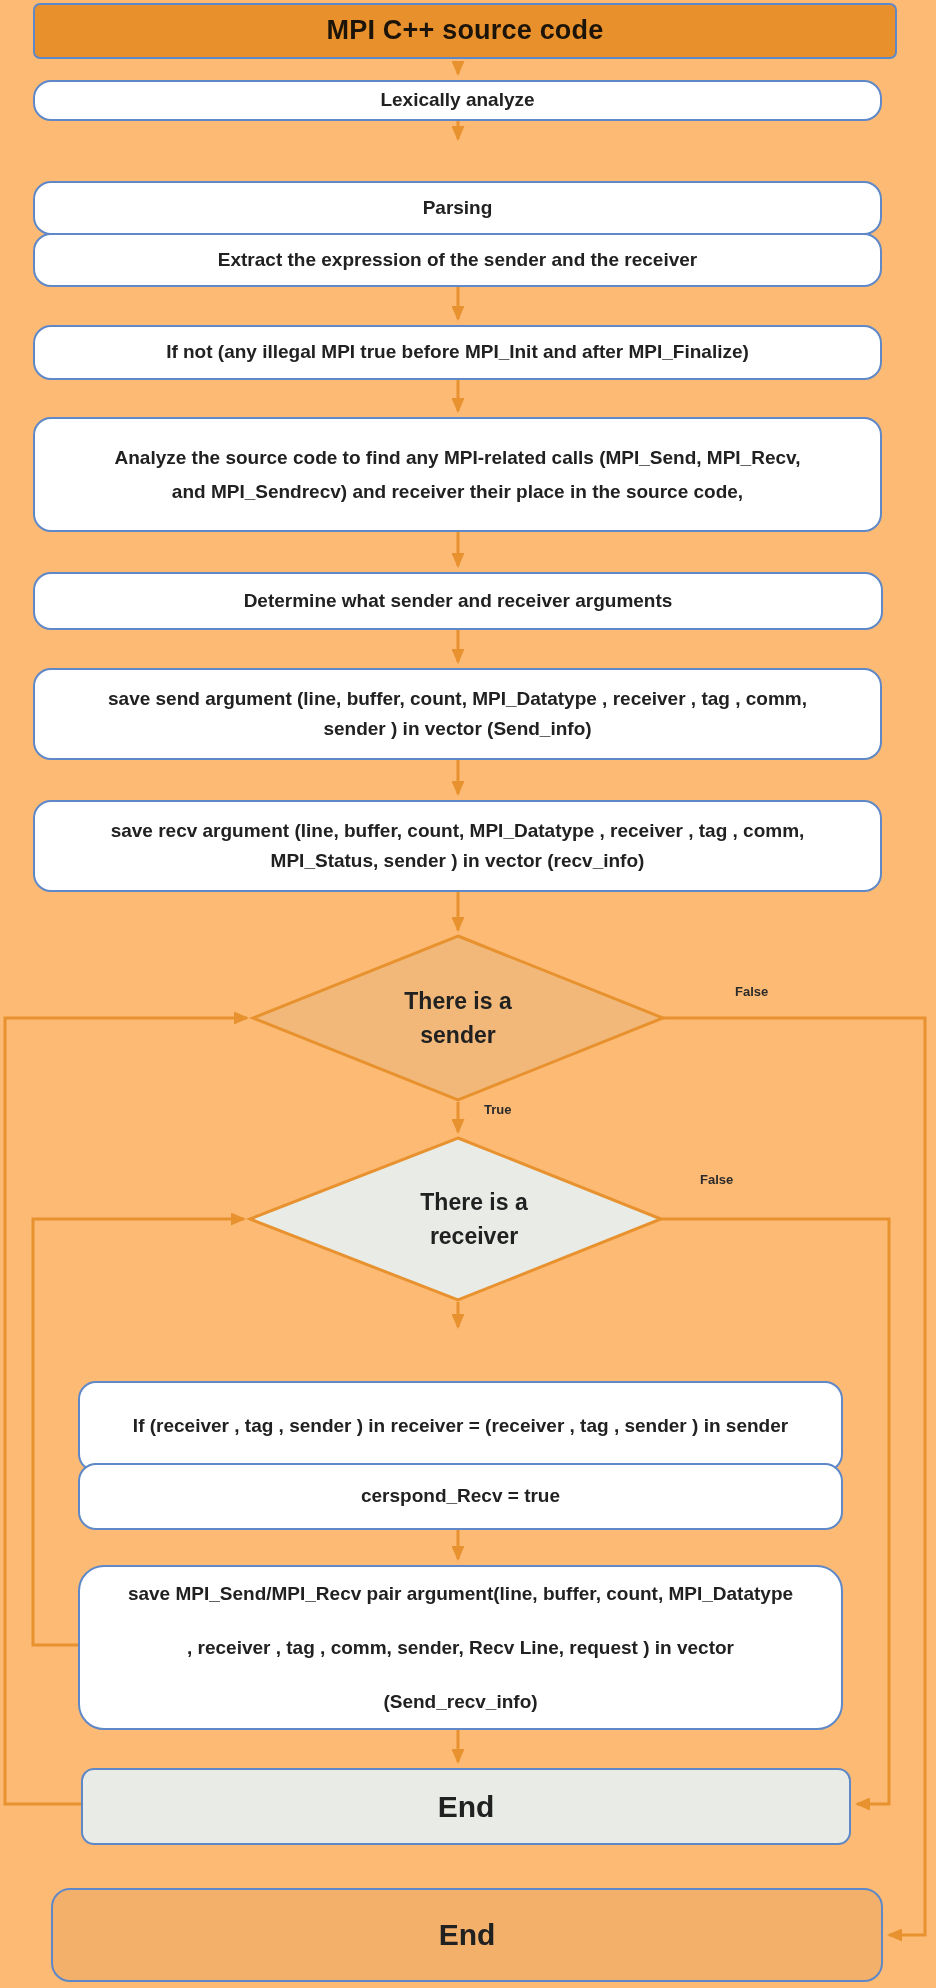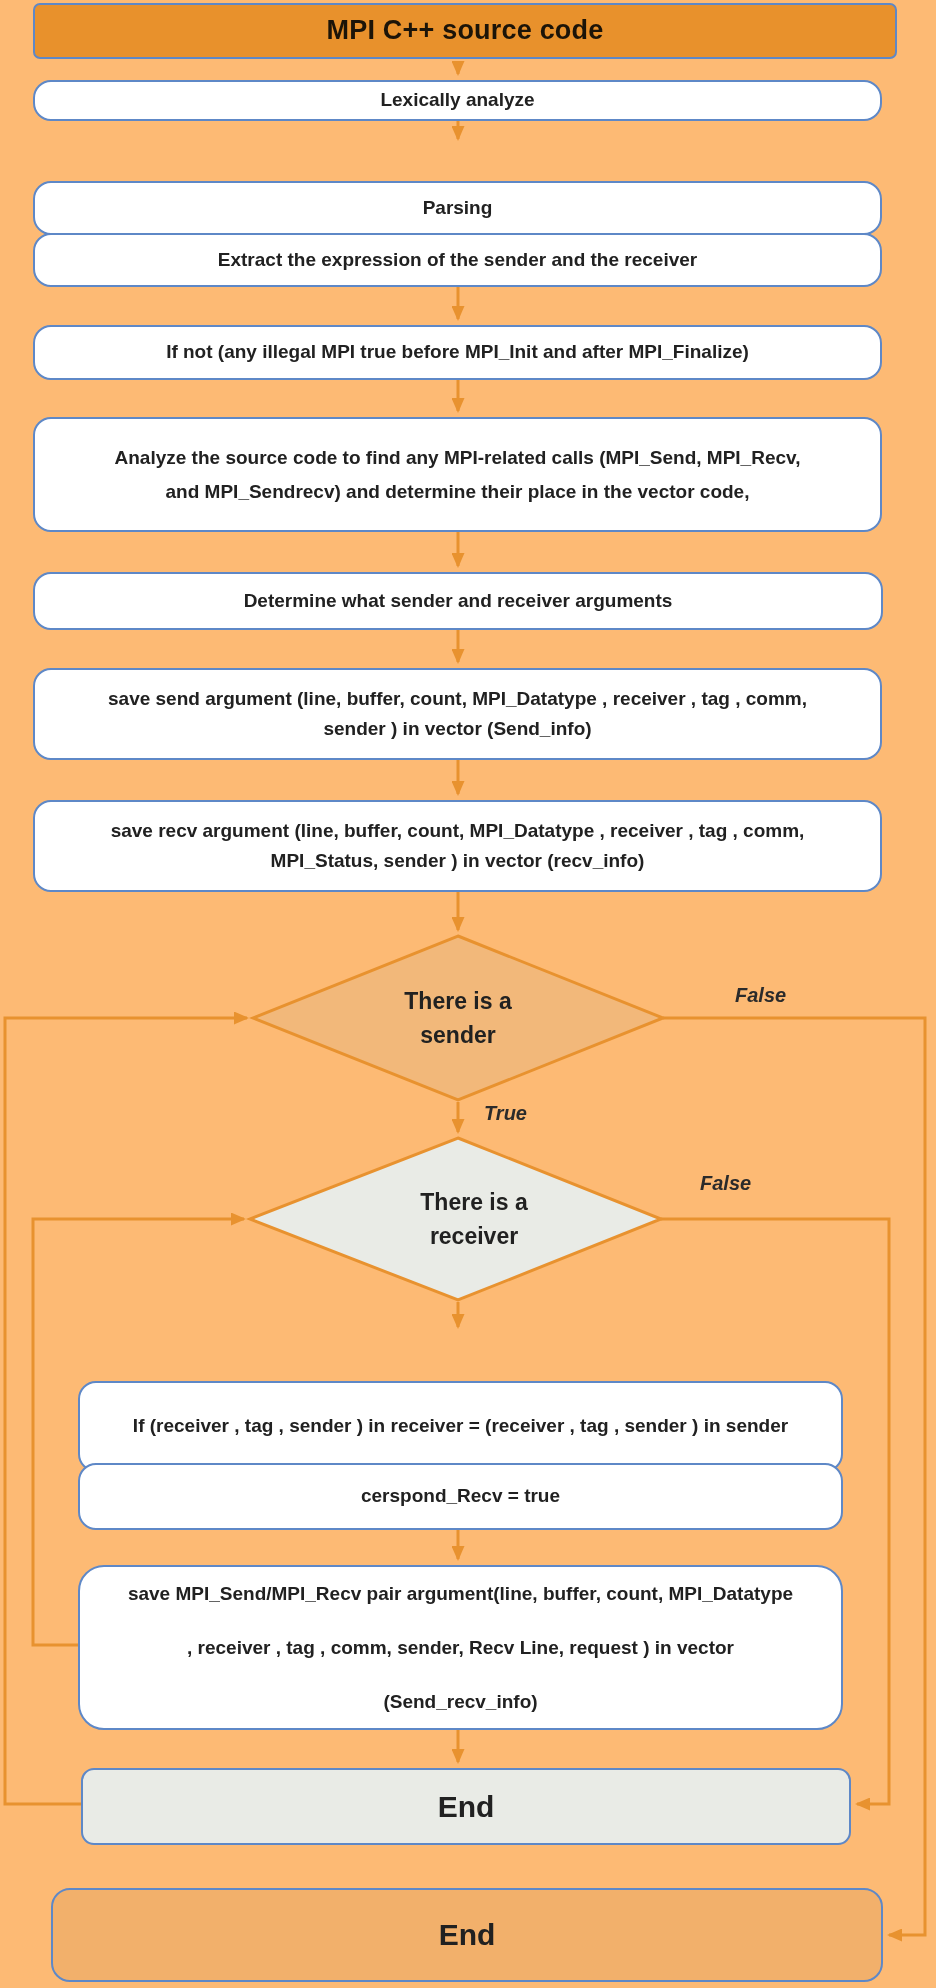--- a/index.html
+++ b/index.html
@@ -30,21 +30,21 @@
   .node.analyze{padding:2px 70px;line-height:1.75;}
   .node.inner{border-radius:18px;}
   .node.save-pair{border-radius:26px;line-height:54px;padding:2px 46px;}
   .node.end-gray{background:var(--gray-fill);font-size:30px;border-radius:13px;}
   .node.end-orange{background:var(--end-orange);font-size:30px;border-radius:19px;}
   .dlabel{
     position:absolute;display:flex;align-items:center;justify-content:center;
     text-align:center;font-size:23px;font-weight:700;line-height:1.5;z-index:2;
   }
   .edge-label{
-    position:absolute;font-size:20px;font-weight:700;color:#2b2b2b;z-index:2;font-style:italic;
+    position:absolute;font-size:13px;font-weight:700;color:#2b2b2b;z-index:2;
   }
 </style>
 </head>
 <body>
 
 <div class="canvas">
 
   <svg class="layer" viewBox="0 0 936 1988">
     <defs>
       <marker id="arrow" markerUnits="userSpaceOnUse" markerWidth="15" markerHeight="13" refX="13" refY="6.5" orient="auto">
@@ -83,21 +83,21 @@
   <div class="node title" style="left:33px;top:3px;width:864px;height:56px;">MPI C++ source code</div>
 
   <div class="node" style="left:33px;top:80px;width:849px;height:41px;">Lexically analyze</div>
 
   <div class="node" style="left:33px;top:145px;width:849px;height:54px;margin-top:36px;">Parsing</div>
 
   <div class="node" style="left:33px;top:233px;width:849px;height:54px;">Extract the expression of the sender and the receiver</div>
 
   <div class="node" style="left:33px;top:325px;width:849px;height:55px;">If not (any illegal MPI true before MPI_Init and after MPI_Finalize)</div>
 
-  <div class="node analyze" style="left:33px;top:417px;width:849px;height:115px;">Analyze the source code to find any MPI-related calls (MPI_Send, MPI_Recv, and MPI_Sendrecv) and determine their place in the vector code,</div>
+  <div class="node analyze" style="left:33px;top:417px;width:849px;height:115px;">Analyze the source code to find any MPI-related calls (MPI_Send, MPI_Recv, and MPI_Sendrecv) and receiver their place in the source code,</div>
 
   <div class="node" style="left:33px;top:572px;width:850px;height:58px;">Determine what sender and receiver arguments</div>
 
   <div class="node" style="left:33px;top:800px;width:849px;height:92px;">save recv argument (line, buffer,  count, MPI_Datatype , receiver , tag , comm, MPI_Status, sender ) in vector (recv_info)</div>
 
   <div class="node" style="left:33px;top:668px;width:849px;height:92px;">save send argument (line, buffer,  count, MPI_Datatype , receiver , tag , comm, sender ) in vector (Send_info)</div>
 
   <div class="dlabel" style="left:368px;top:972px;width:180px;height:92px;">There is a sender</div>
   <div class="dlabel" style="left:384px;top:1173px;width:180px;height:92px;">There is a receiver</div>
 

